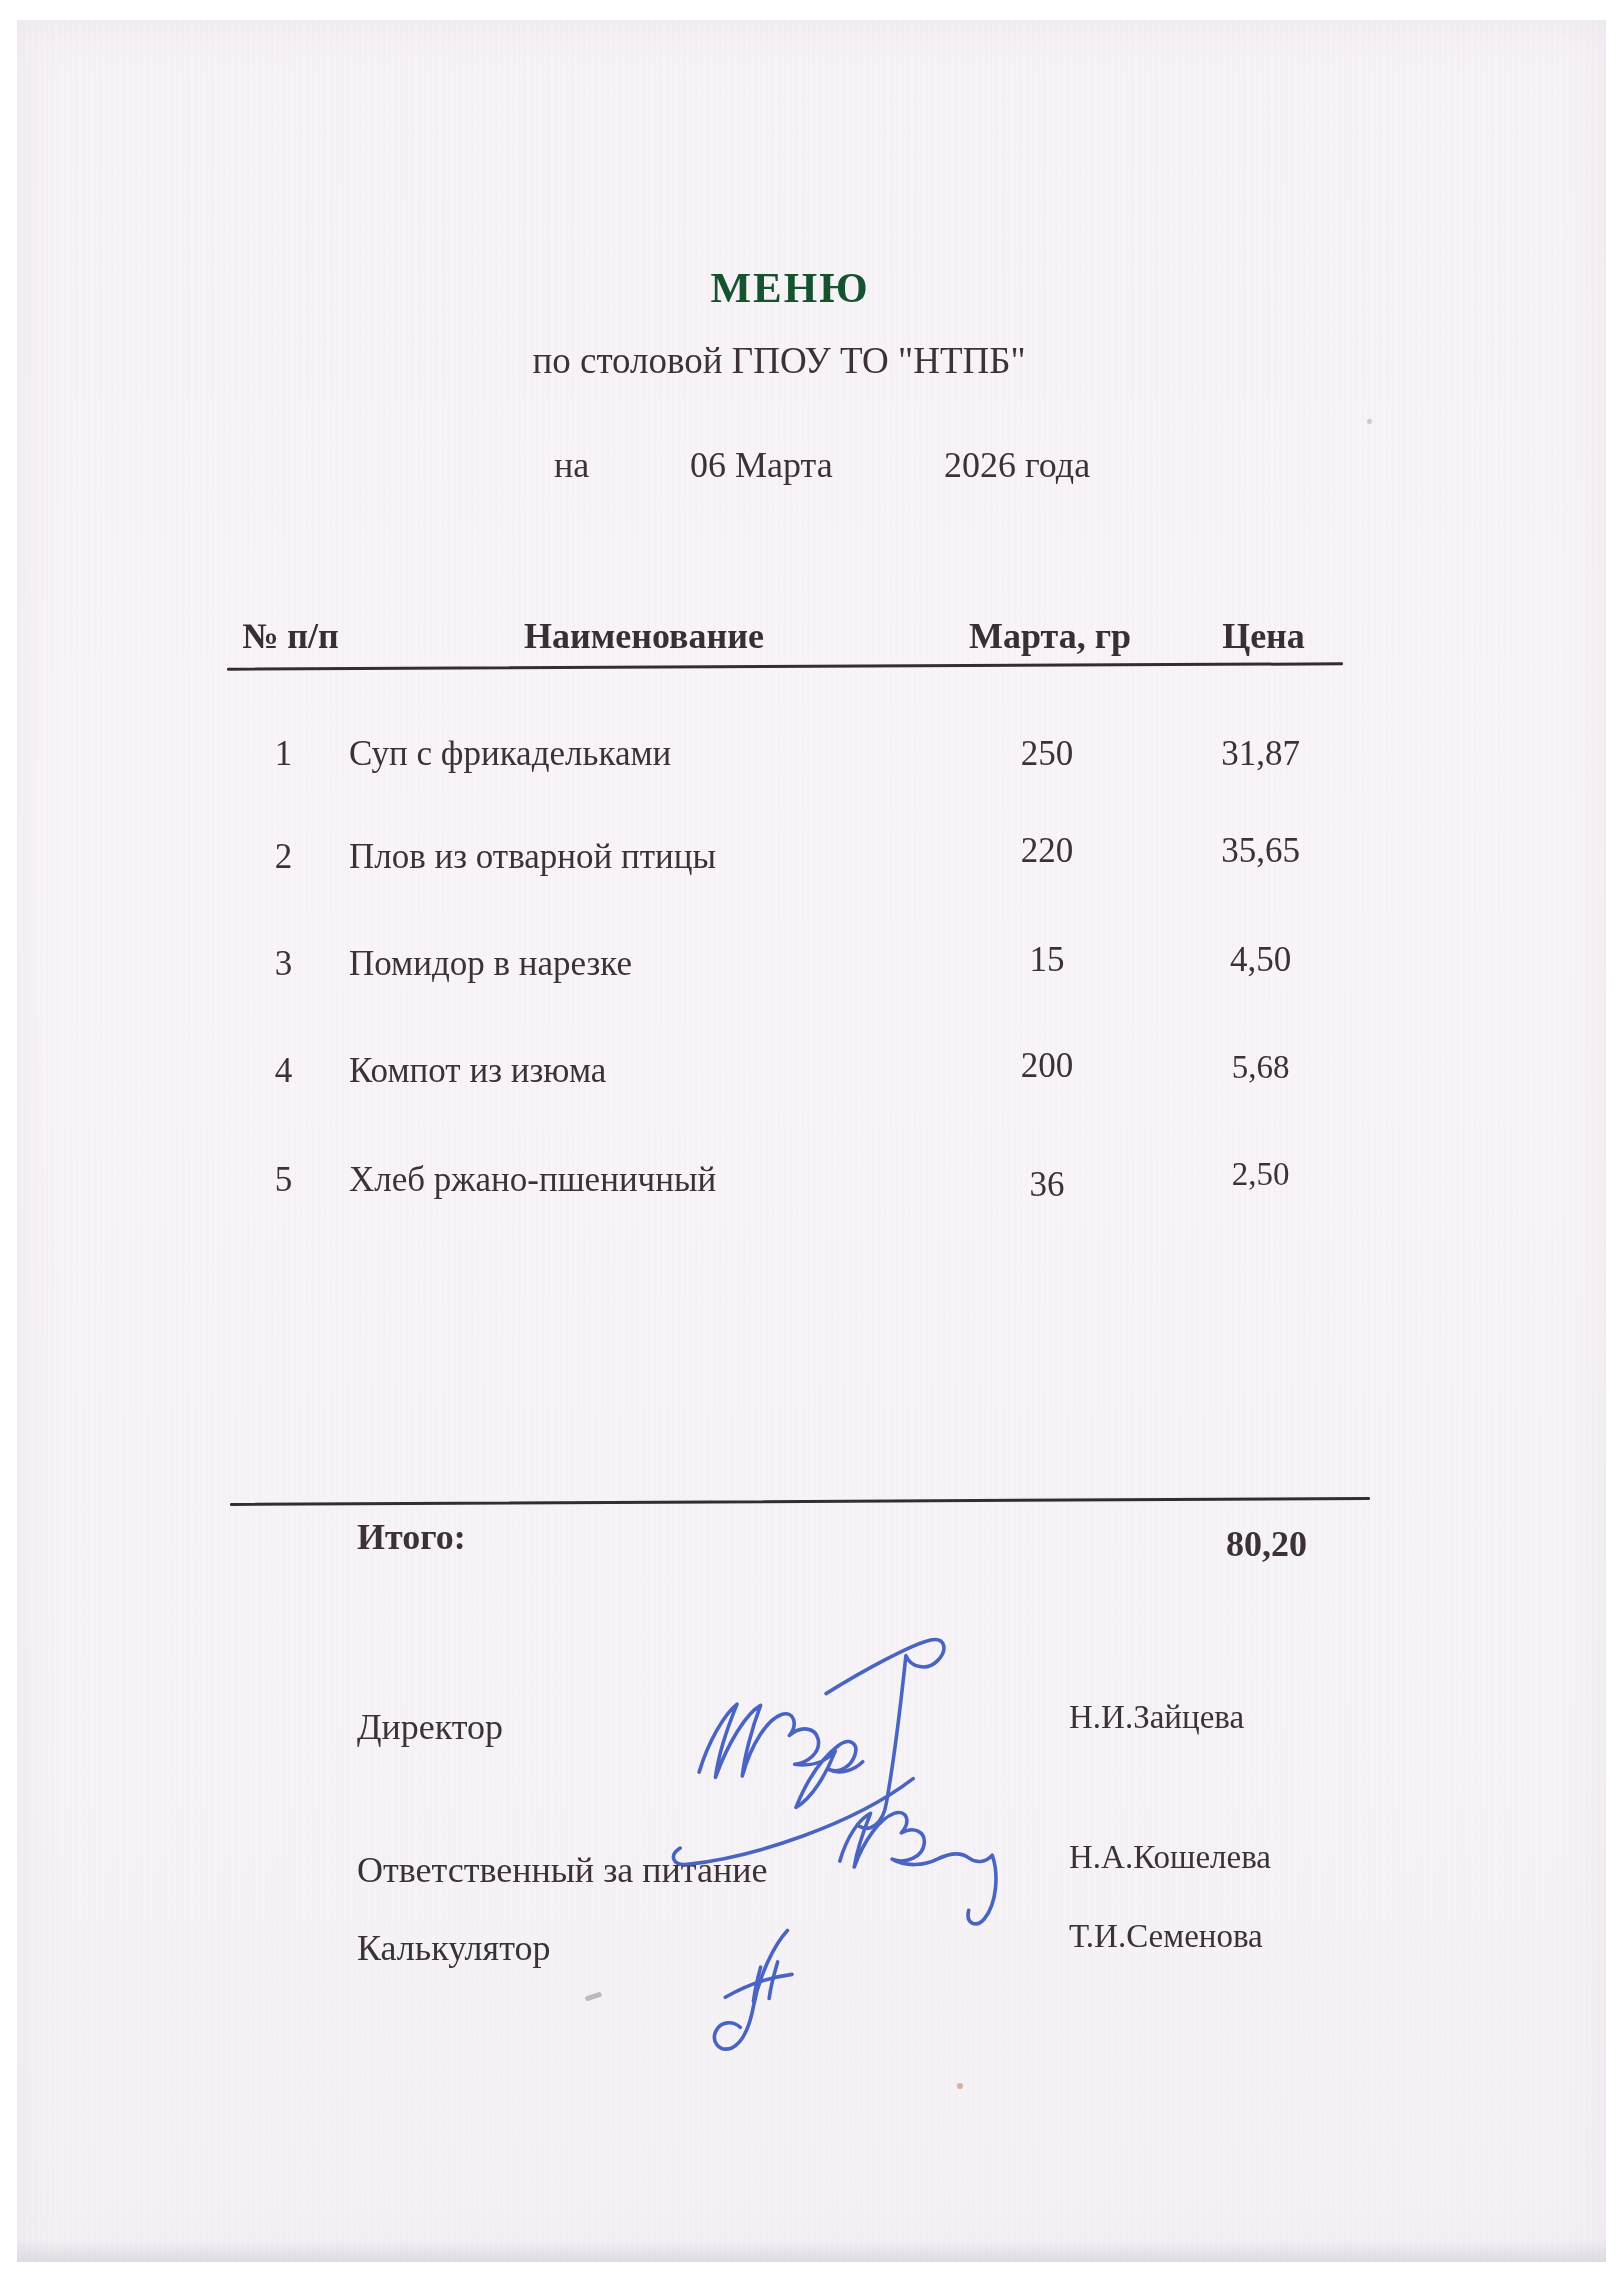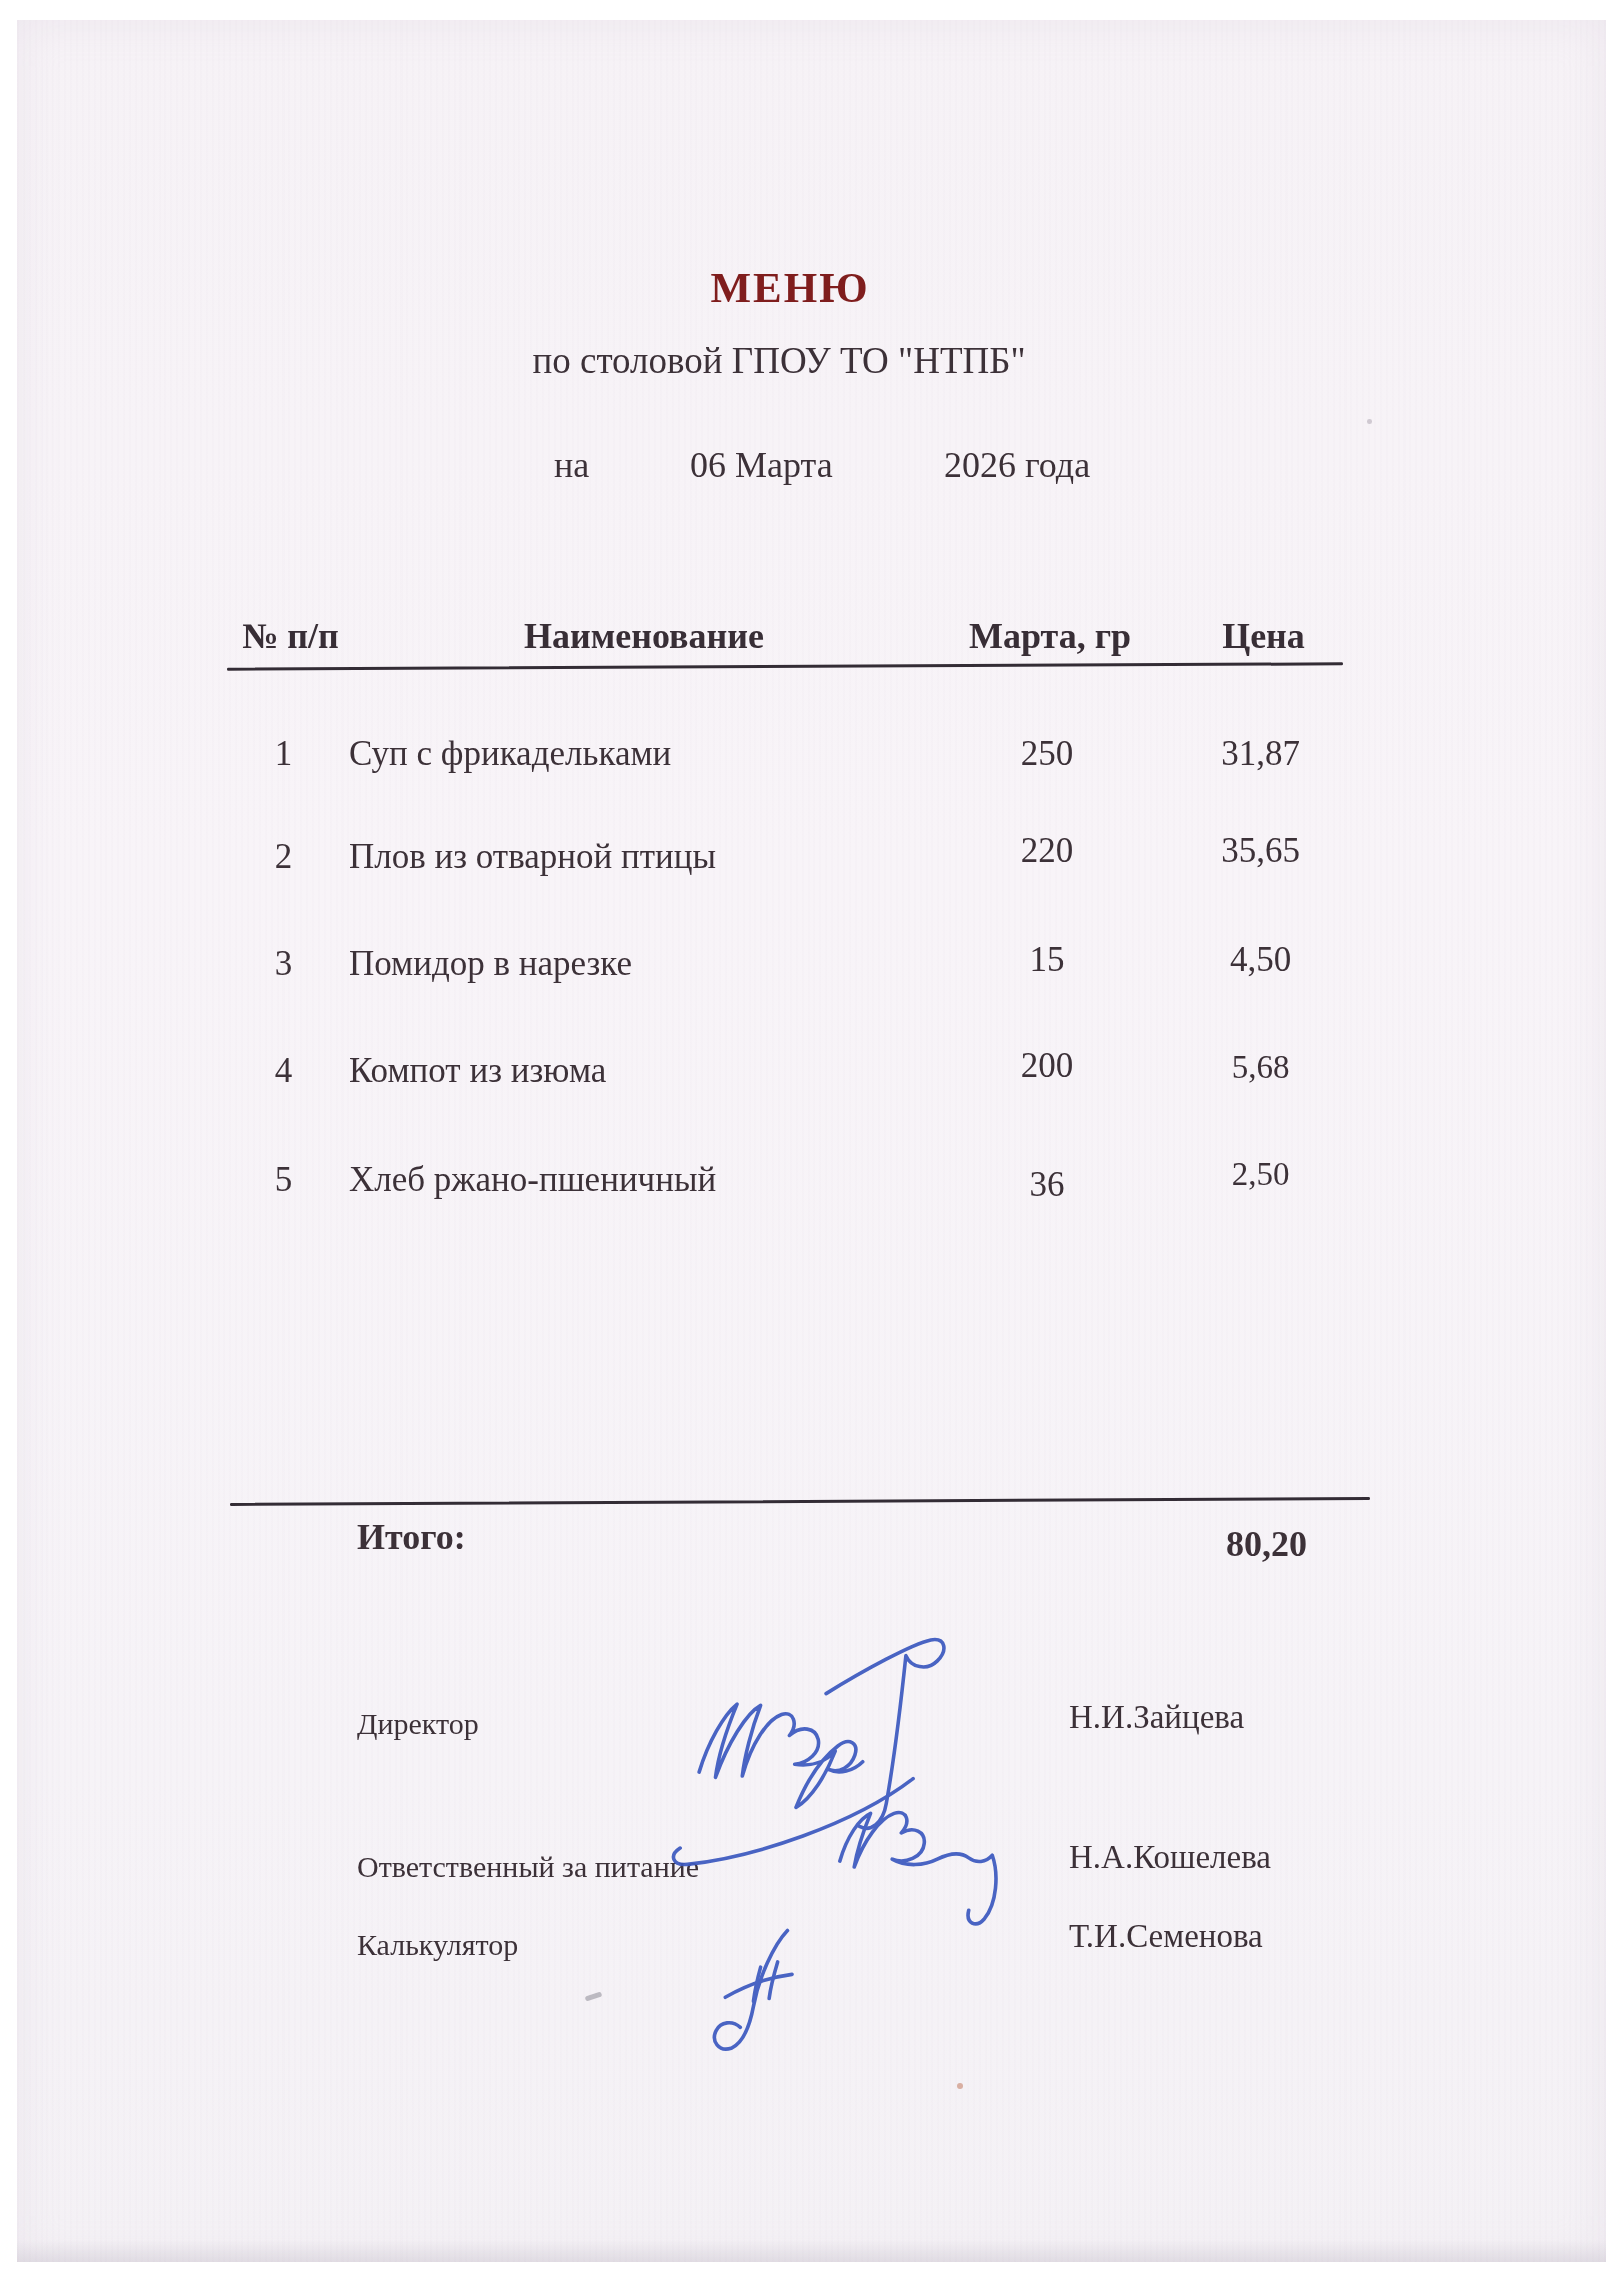--- a/index.html
+++ b/index.html
@@ -22,30 +22,30 @@
     pointer-events:none;
   }
   .paper::before{
     content:"";position:absolute;left:0;right:0;bottom:0;height:22px;
     background:linear-gradient(0deg,rgba(205,200,210,0.45),rgba(205,200,210,0));
     pointer-events:none;
   }
   .abs{position:absolute;line-height:1.15;color:#3c3138;white-space:nowrap;}
   .ctr{text-align:center;}
   .b{font-weight:700;}
-  .title{font-size:43px;letter-spacing:2px;color:#7f1d1d;}
+  .title{font-size:43px;letter-spacing:2px;color:#14532d;}
   .subtitle{font-size:37px;}
   .dateline{font-size:36px;}
   .th{font-size:36px;font-weight:700;color:#382e36;}
   .td{font-size:35px;}
   .td-sm{font-size:33px;}
   .rule{position:absolute;background:#332c35;height:3.3px;border-radius:1.3px;}
   .total-label{font-size:36px;font-weight:700;}
   .total-value{font-size:36px;font-weight:700;}
-  .sig-role{font-size:30px;}
+  .sig-role{font-size:36px;}
   .sig-name{font-size:33px;}
   .sig-svg{position:absolute;left:0;top:0;width:1624px;height:2295px;pointer-events:none;}
   .speck{position:absolute;border-radius:50%;pointer-events:none;}
 </style>
 </head>
 <body>
 
 <div class="paper"></div>
 
 <div class="abs ctr title b" style="left:659px;top:263px;width:262px;">МЕНЮ</div>

